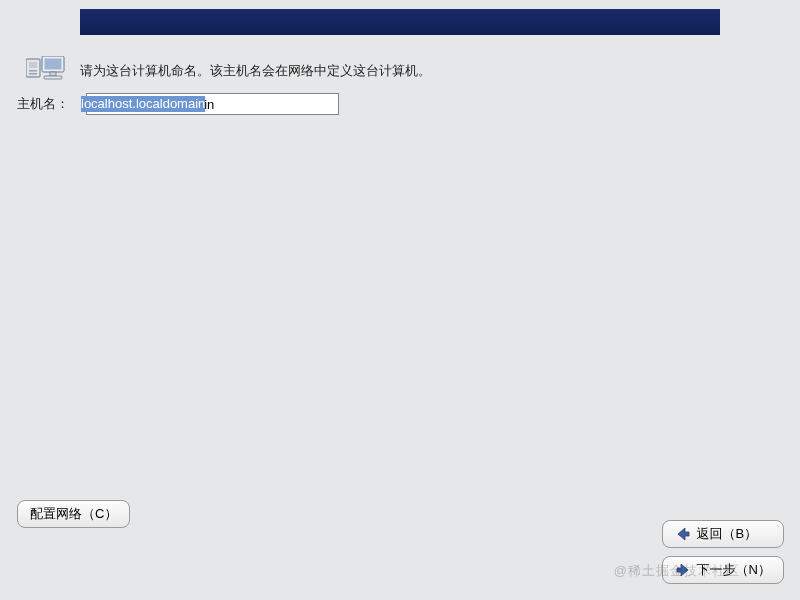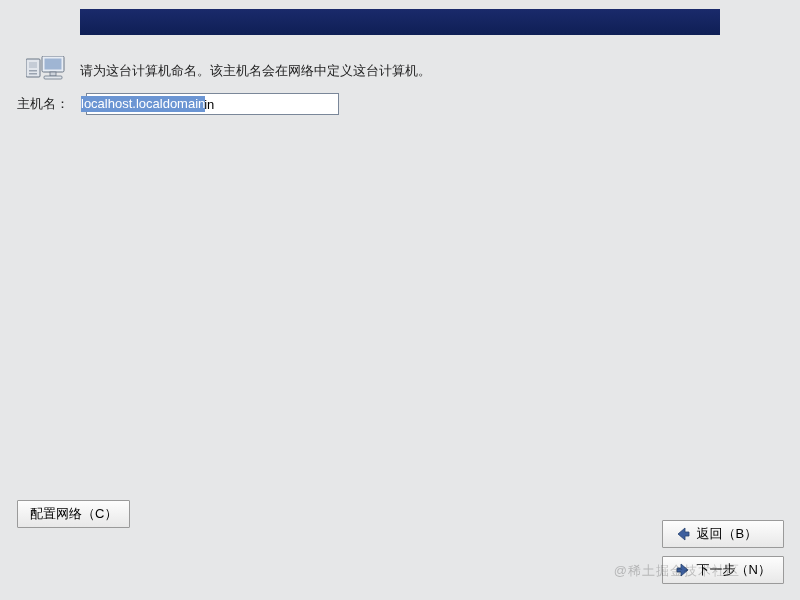--- a/index.html
+++ b/index.html
@@ -45,21 +45,21 @@
       position: absolute; left: 4px; top: 3px;
       background: #6b95d3; color: #fff;
       font-size: 13px; line-height: 16px;
       padding: 0 0;
       pointer-events: none;
     }
     .btn {
       height: 28px;
       background: linear-gradient(to bottom, #fdfdfd, #e8e8e8);
       border: 1px solid #9a9a9a;
-      border-radius: 1px;
+      border-radius: 8px;
       font-size: 13px;
       padding: 0 12px;
       cursor: pointer;
       display: inline-flex; align-items: center; gap: 6px;
     }
     .cfg-btn {
       position: absolute;
       left: 17px; top: 500px;
     }
     .footer-btns {

